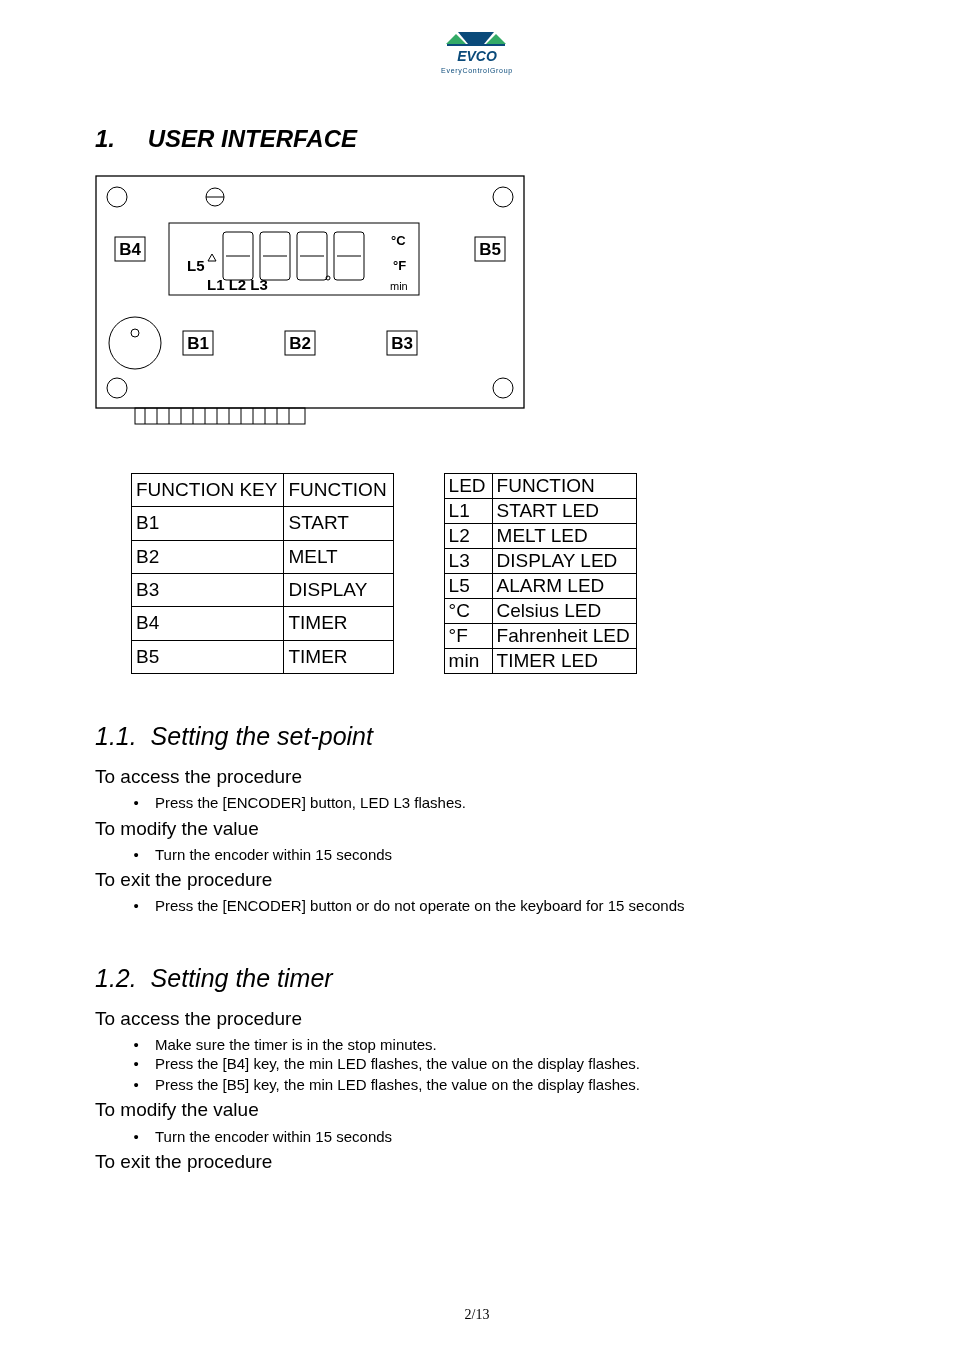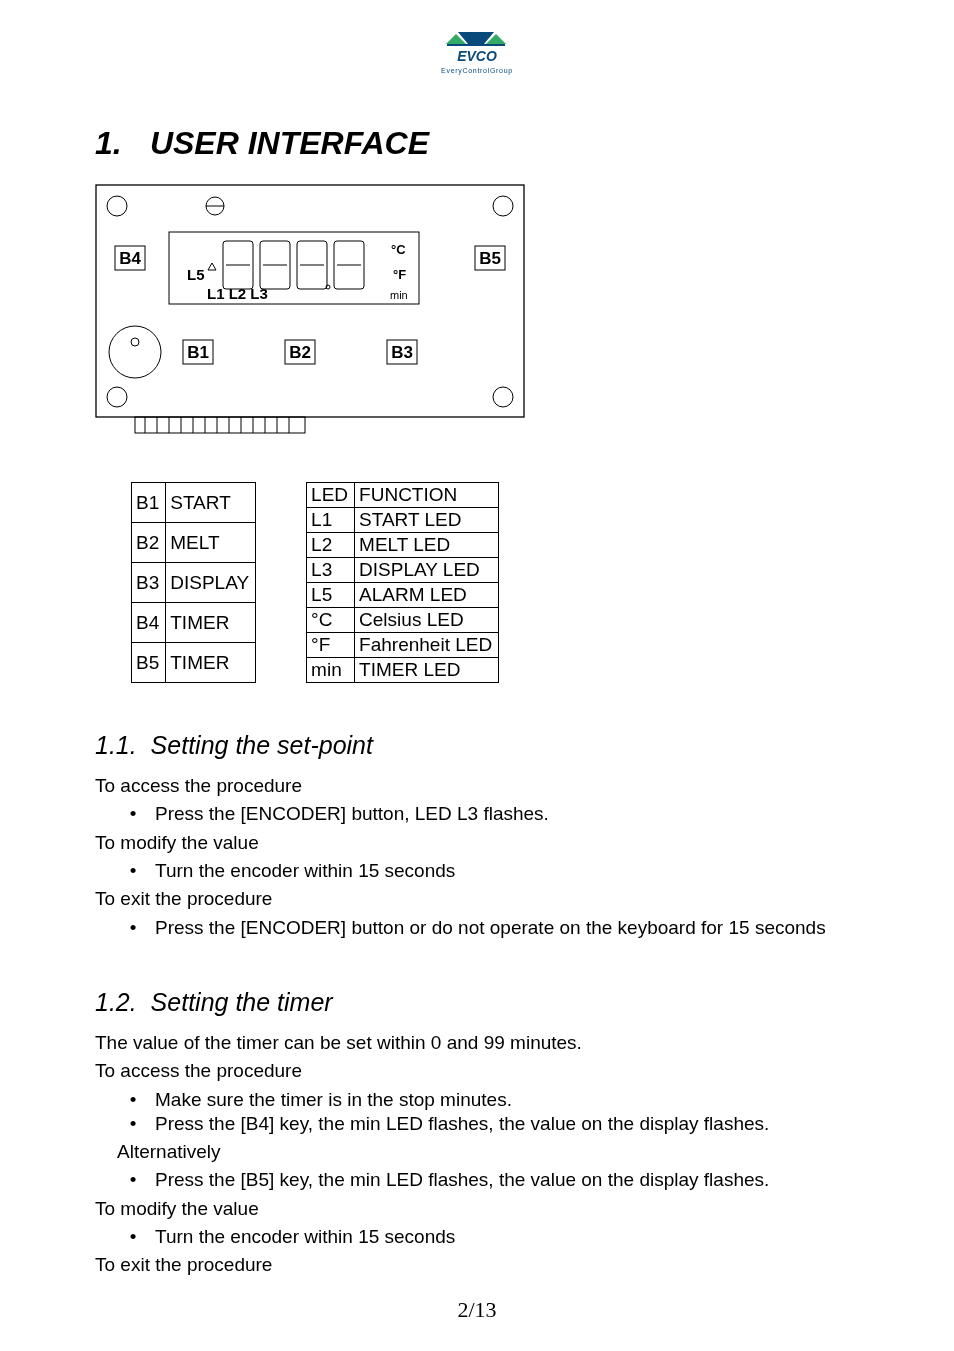--- a/index.html
+++ b/index.html
@@ -22,21 +22,21 @@
     left: 50%;
     transform: translateX(-50%);
     text-align: center;
   }
   .main-content {
     margin-top: 85px;
   }
   h1.section {
     font-style: italic;
     font-weight: bold;
-    font-size: 32px;
+    font-size: 24px;
     margin: 14px 0 22px 0;
   }
   h1.section .num {
     display: inline-block;
     width: 46px;
   }
   .diagram {
     width: 430px;
     height: 260px;
   }
@@ -65,37 +65,37 @@
   p.body {
     font-size: 19px;
     margin: 4px 0;
     line-height: 1.28;
   }
   ul.bullets {
     margin: 2px 0;
     padding-left: 52px;
   }
   ul.bullets li {
-    font-size: 19px;
+    font-size: 15px;
     line-height: 1.28;
     padding-left: 8px;
   }
   ul.bullets li::marker {
     content: "•  ";
   }
   .indent {
     padding-left: 22px;
   }
   .footer-pagenum {
     position: absolute;
     bottom: 28px;
     left: 50%;
     transform: translateX(-50%);
     font-family: "Times New Roman", serif;
-    font-size: 22px;
+    font-size: 14px;
   }
   
   .diag-svg text { font-family: Arial, sans-serif; }
 </style>
 </head>
 <body>
 
 <div class="page">
 
   <div class="logo">
@@ -185,20 +185,24 @@
           <line x1="170" y1="233" x2="170" y2="249"></line>
           <line x1="182" y1="233" x2="182" y2="249"></line>
           <line x1="194" y1="233" x2="194" y2="249"></line>
         </g>
       </svg>
     </div>
 
     <div class="tables-row">
       <table class="data">
         <tbody>
+            <tr>
+          <th>FUNCTION KEY</th>
+          <th>FUNCTION</th>
+        </tr>
         <tr>
               <td>B1</td>
               <td>START</td>
             </tr>
         <tr>
               <td>B2</td>
               <td>MELT</td>
             </tr>
         <tr>
               <td>B3</td>
@@ -269,27 +273,25 @@
     <p class="body">To exit the procedure</p>
     <ul class="bullets">
         <li>Press the [ENCODER] button or do not operate on the keyboard for 15 seconds</li>
       </ul>
 
     <h2 class="subsection" style="">
       <span>1.2.</span>&nbsp;
       <span>Setting the timer</span>
     </h2>
 
-    <p class="body">The value of the timer can be set within 0 and 99 minutes.</p>
     <p class="body">To access the procedure</p>
     <ul class="bullets">
       <li>Make sure the timer is in the stop minutes.</li>
       <li>Press the [B4] key, the min LED flashes, the value on the display flashes.</li>
     </ul>
-    <p class="body indent">Alternatively</p>
     <ul class="bullets">
       <li>Press the [B5] key, the min LED flashes, the value on the display flashes.</li>
     </ul>
     <p class="body">To modify the value</p>
     <ul class="bullets">
       <li>Turn the encoder within 15 seconds</li>
     </ul>
     <p class="body">To exit the procedure</p>
 
   </div>

